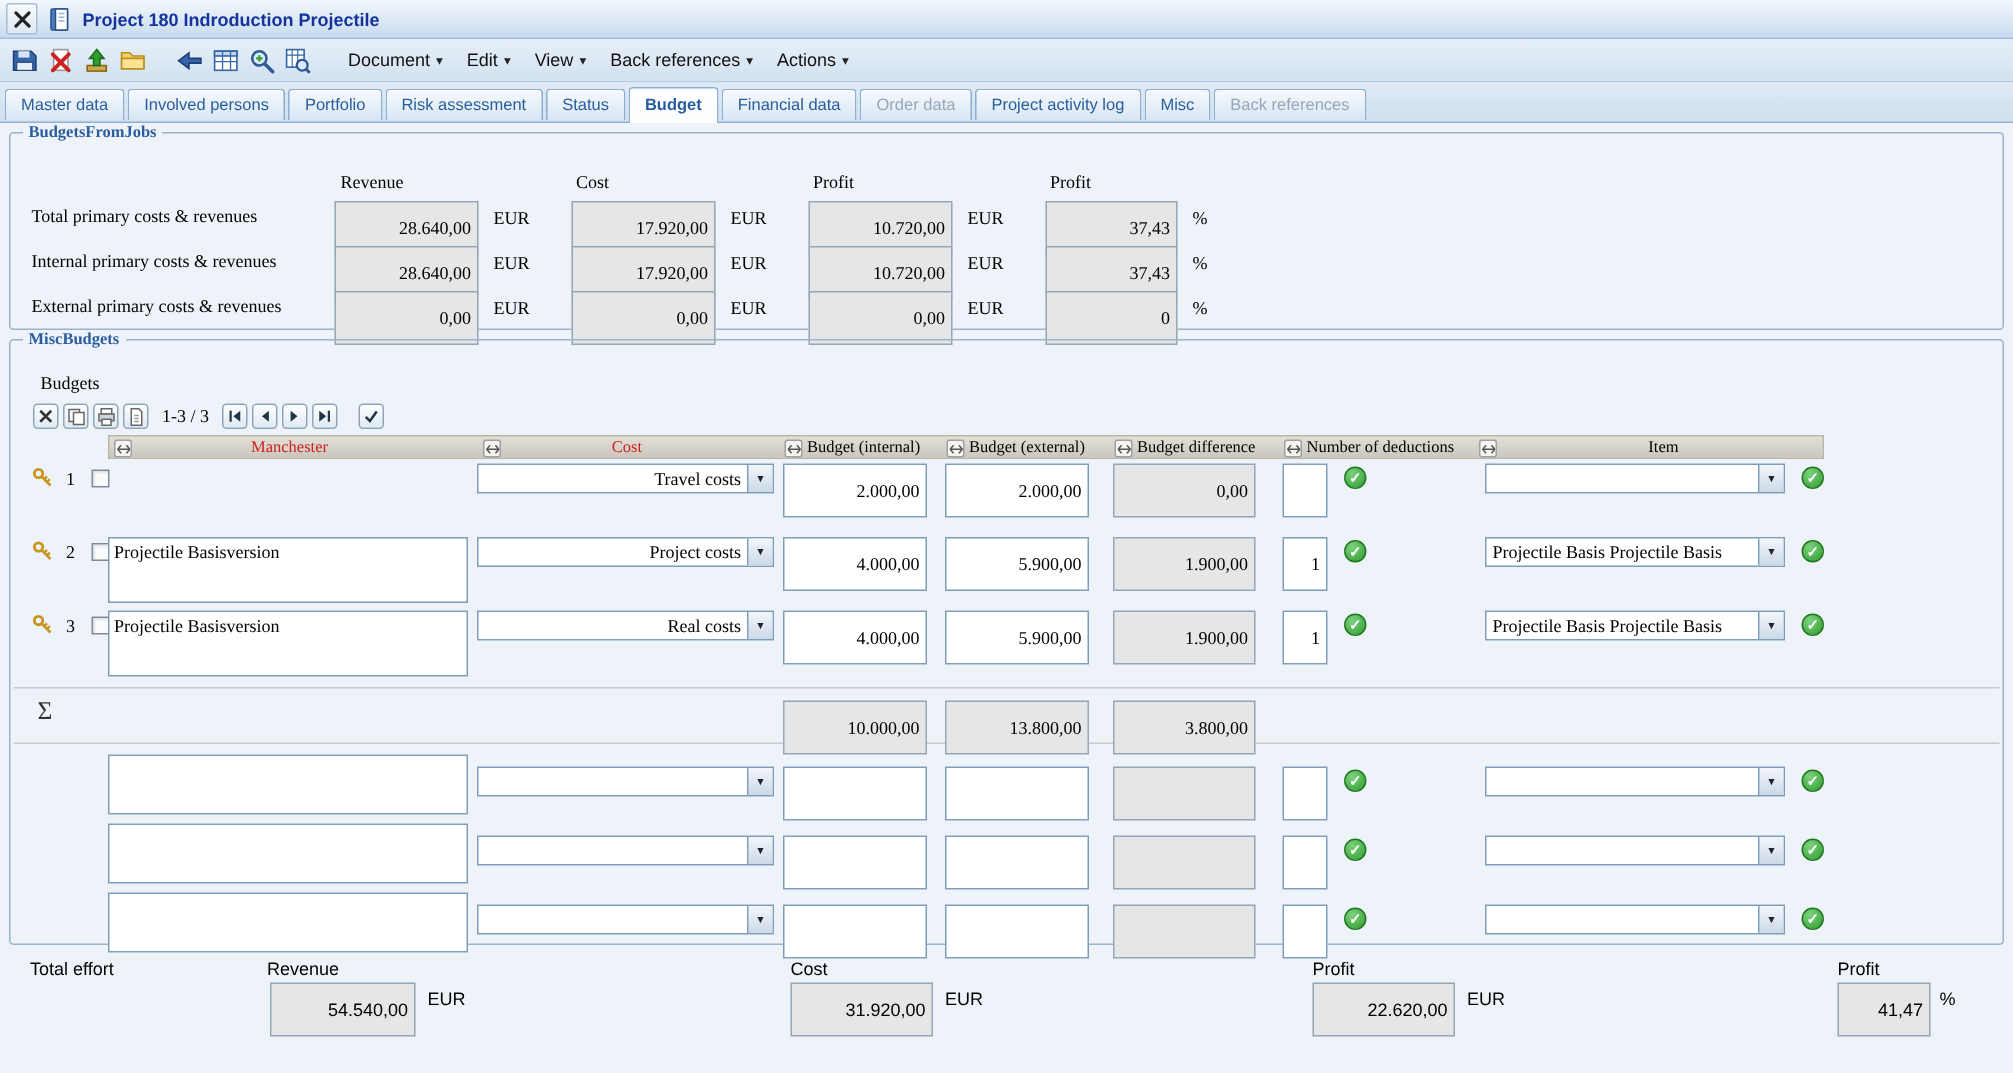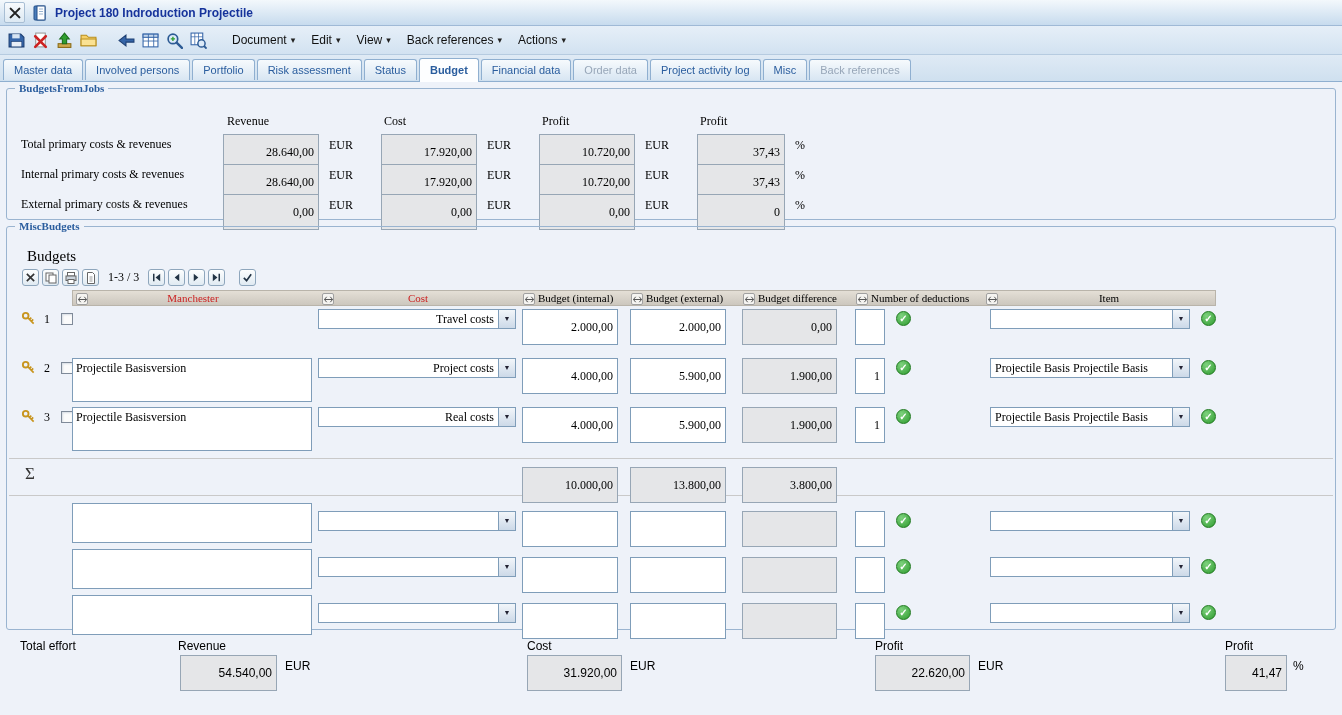--- a/index.html
+++ b/index.html
@@ -90,21 +90,21 @@
   .jh { position:absolute; top:20px; font-size:12px; }
   .jrow { position:absolute; left:0; right:0; height:20px; }
   .jl { position:absolute; left:14px; top:3px; font-size:12px; white-space:nowrap; }
   .j-c1 { left:216px; width:96px; } .j-c2 { left:374px; width:96px; }
   .j-c3 { left:532px; width:96px; } .j-c4 { left:690px; width:88px; }
   .j-u1 { left:322px; top:4px; } .j-u2 { left:480px; top:4px; }
   .j-u3 { left:638px; top:4px; } .j-u4 { left:788px; top:4px; }
   .jrow input { top:0; height:19px; }
 
   
-  .budgets-label { position:absolute; left:20px; top:16px; font-size:15px; }
+  .budgets-label { position:absolute; left:20px; top:16px; font-size:12px; }
   .mtoolbar { position:absolute; left:15px; top:37px; display:flex; align-items:center; gap:3px; }
   .mbtn { width:17px; height:17px; padding:0; display:flex; align-items:center; justify-content:center;
     background:linear-gradient(#fdfefe,#e0eaf2); border:1px solid #8ea6bc; border-radius:3px; cursor:pointer; }
   .mrange { font-size:12px; margin:0 6px 0 6px; }
   .mtoolbar .gap { width:8px; }
 
   .ghead { position:absolute; left:65px; top:58px; width:1144px; height:16px;
     background:linear-gradient(#e4dfd6,#ccc7be); border:1px solid #b9b4aa; }
   .ghl { position:absolute; top:1px; font-size:11px; color:#000; white-space:nowrap; }
   .ghl.red { color:#c22; }

